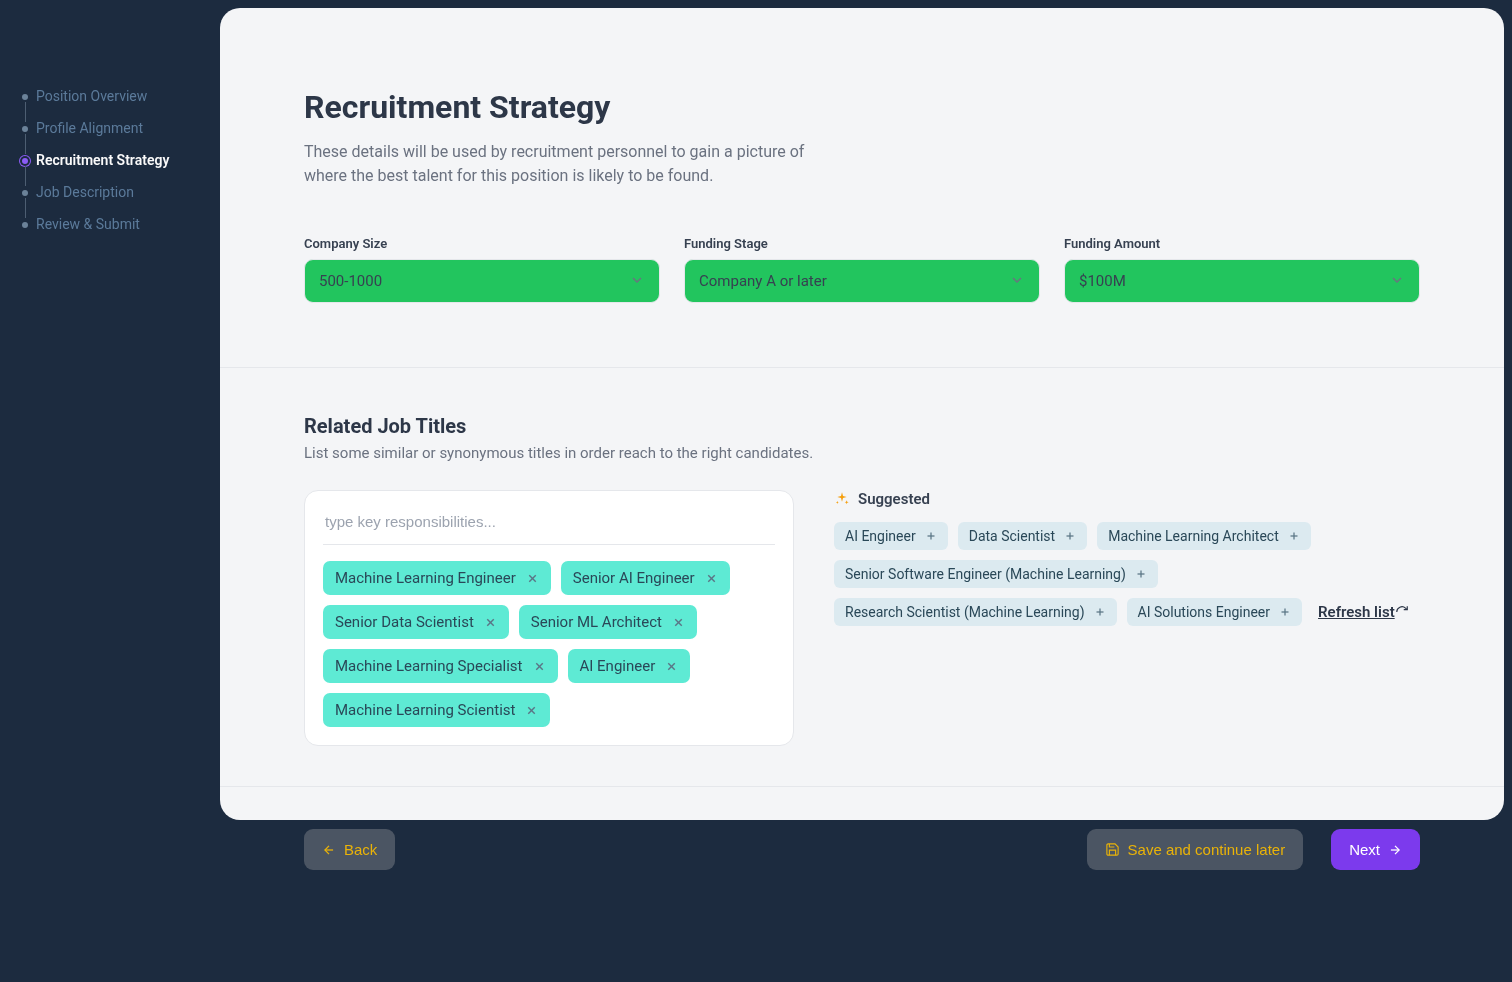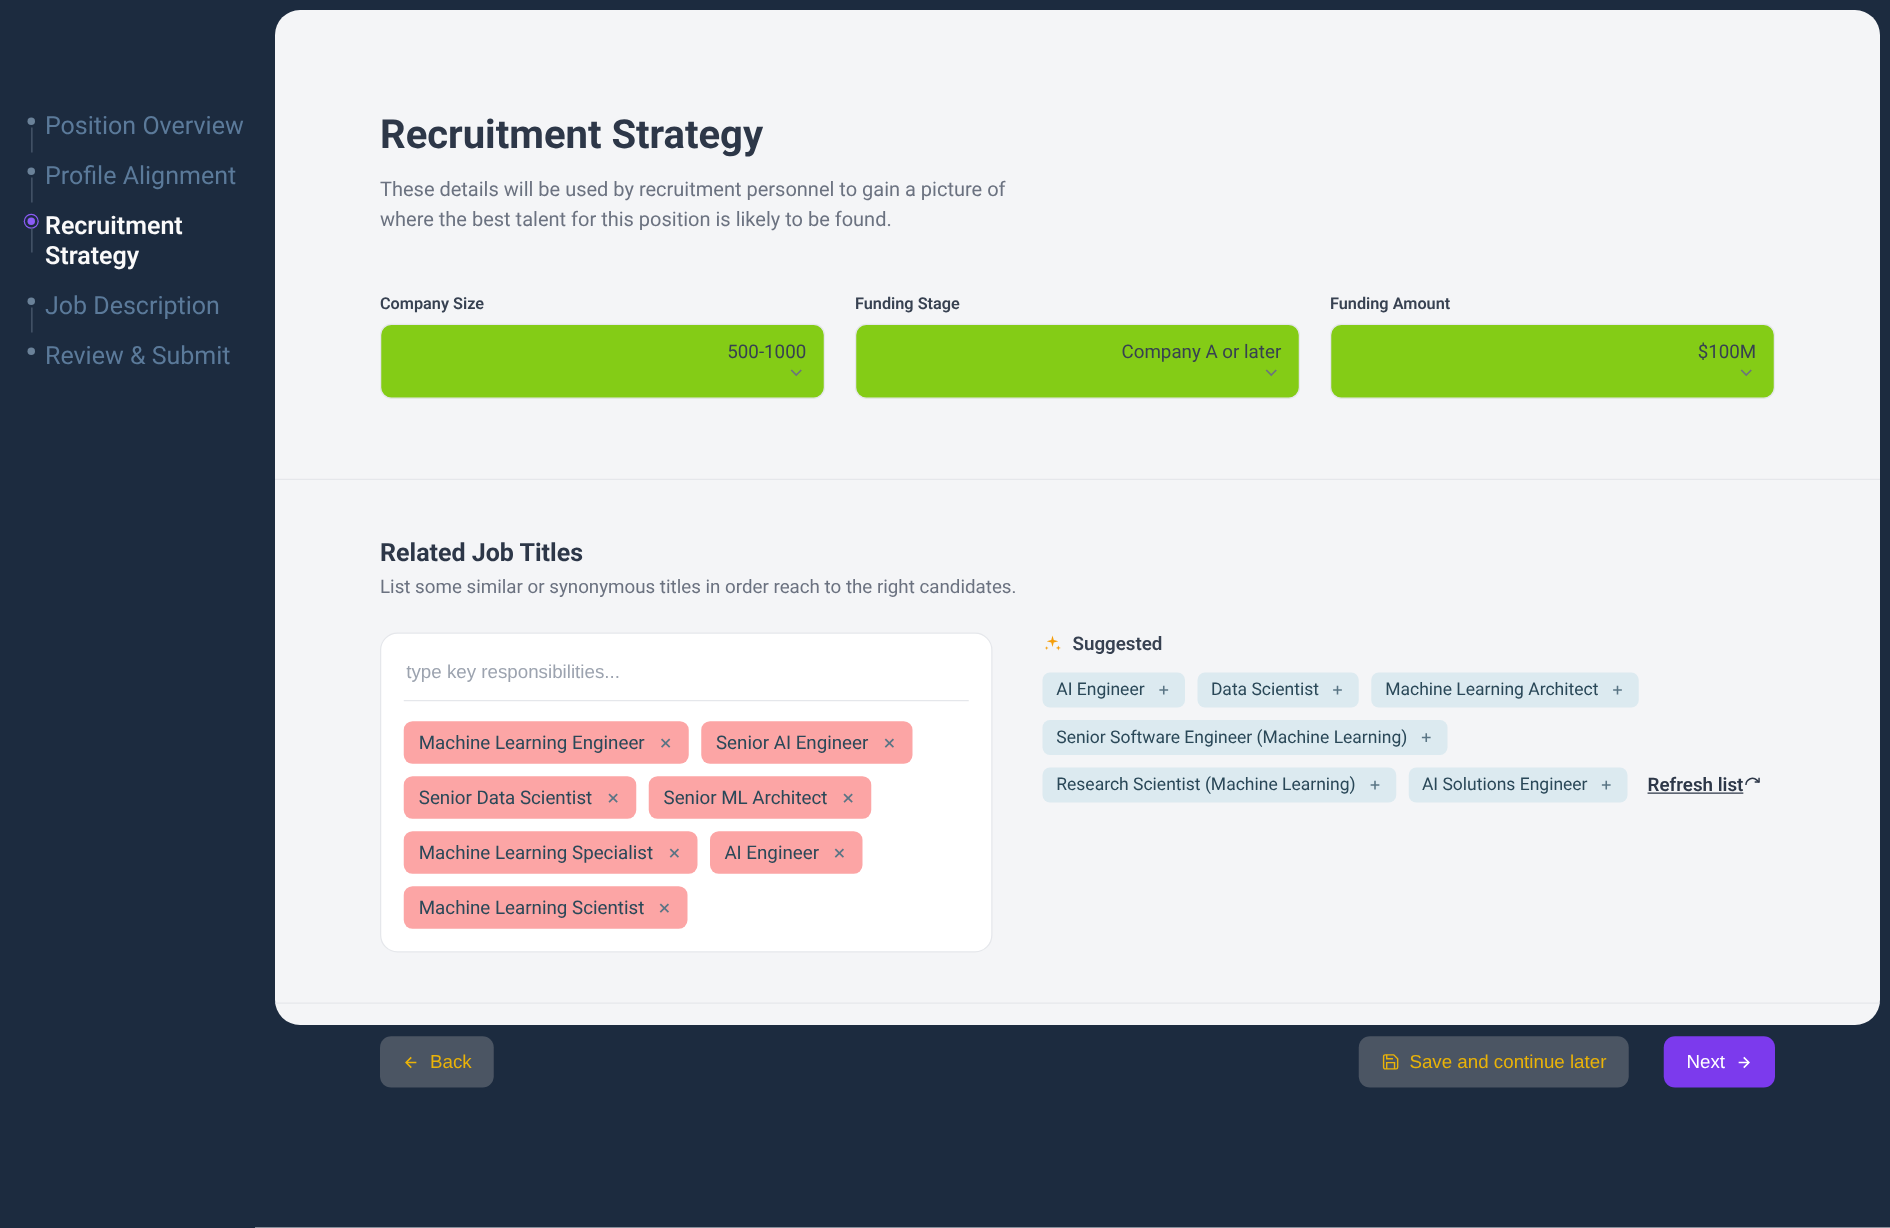--- a/index.html
+++ b/index.html
@@ -21,21 +21,21 @@
       top: 0;
       width: 220px;
       padding: 80px 0 0 24px;
     }
     .step-list {
       list-style: none;
     }
     .step-item {
       position: relative;
       padding: 8px 0 8px 12px;
-      font-size: 20px;
+      font-size: 14px;
       cursor: pointer;
     }
     .step-item::before {
       content: '';
       position: absolute;
       left: -2px;
       top: 14px;
       width: 6px;
       height: 6px;
       border-radius: 50%;
@@ -101,30 +101,29 @@
     .dropdown-label {
       font-size: 13px;
       font-weight: 600;
       color: #374151;
       margin-bottom: 8px;
       display: block;
     }
     .dropdown-control {
       width: 100%;
       padding: 12px 14px;
-      background: #84cc16;
+      background: #22c55e;
       border: 1px solid #e5e7eb;
       border-radius: 9px;
       font-size: 15px;
       color: #374151;
       display: flex;
       justify-content: space-between;
-      align-items: flex-end;
+      align-items: flex-start;
       cursor: pointer;
-      flex-direction: column;
     }
     .chevron-down {
       width: 16px;
       height: 16px;
       stroke: #6b7280;
       stroke-width: 2;
       fill: none;
     }
     .section-divider {
       height: 1px;
@@ -169,21 +168,21 @@
     }
     .tags-wrap {
       display: flex;
       flex-wrap: wrap;
       gap: 10px;
     }
     .tag-chip {
       display: inline-flex;
       align-items: center;
       gap: 10px;
-      background: #fca5a5;
+      background: #5eead4;
       color: #2a4858;
       padding: 8px 12px;
       border-radius: 7px;
       font-size: 15px;
     }
     .tag-remove {
       cursor: pointer;
       display: inline-flex;
     }
     .x-icon {

